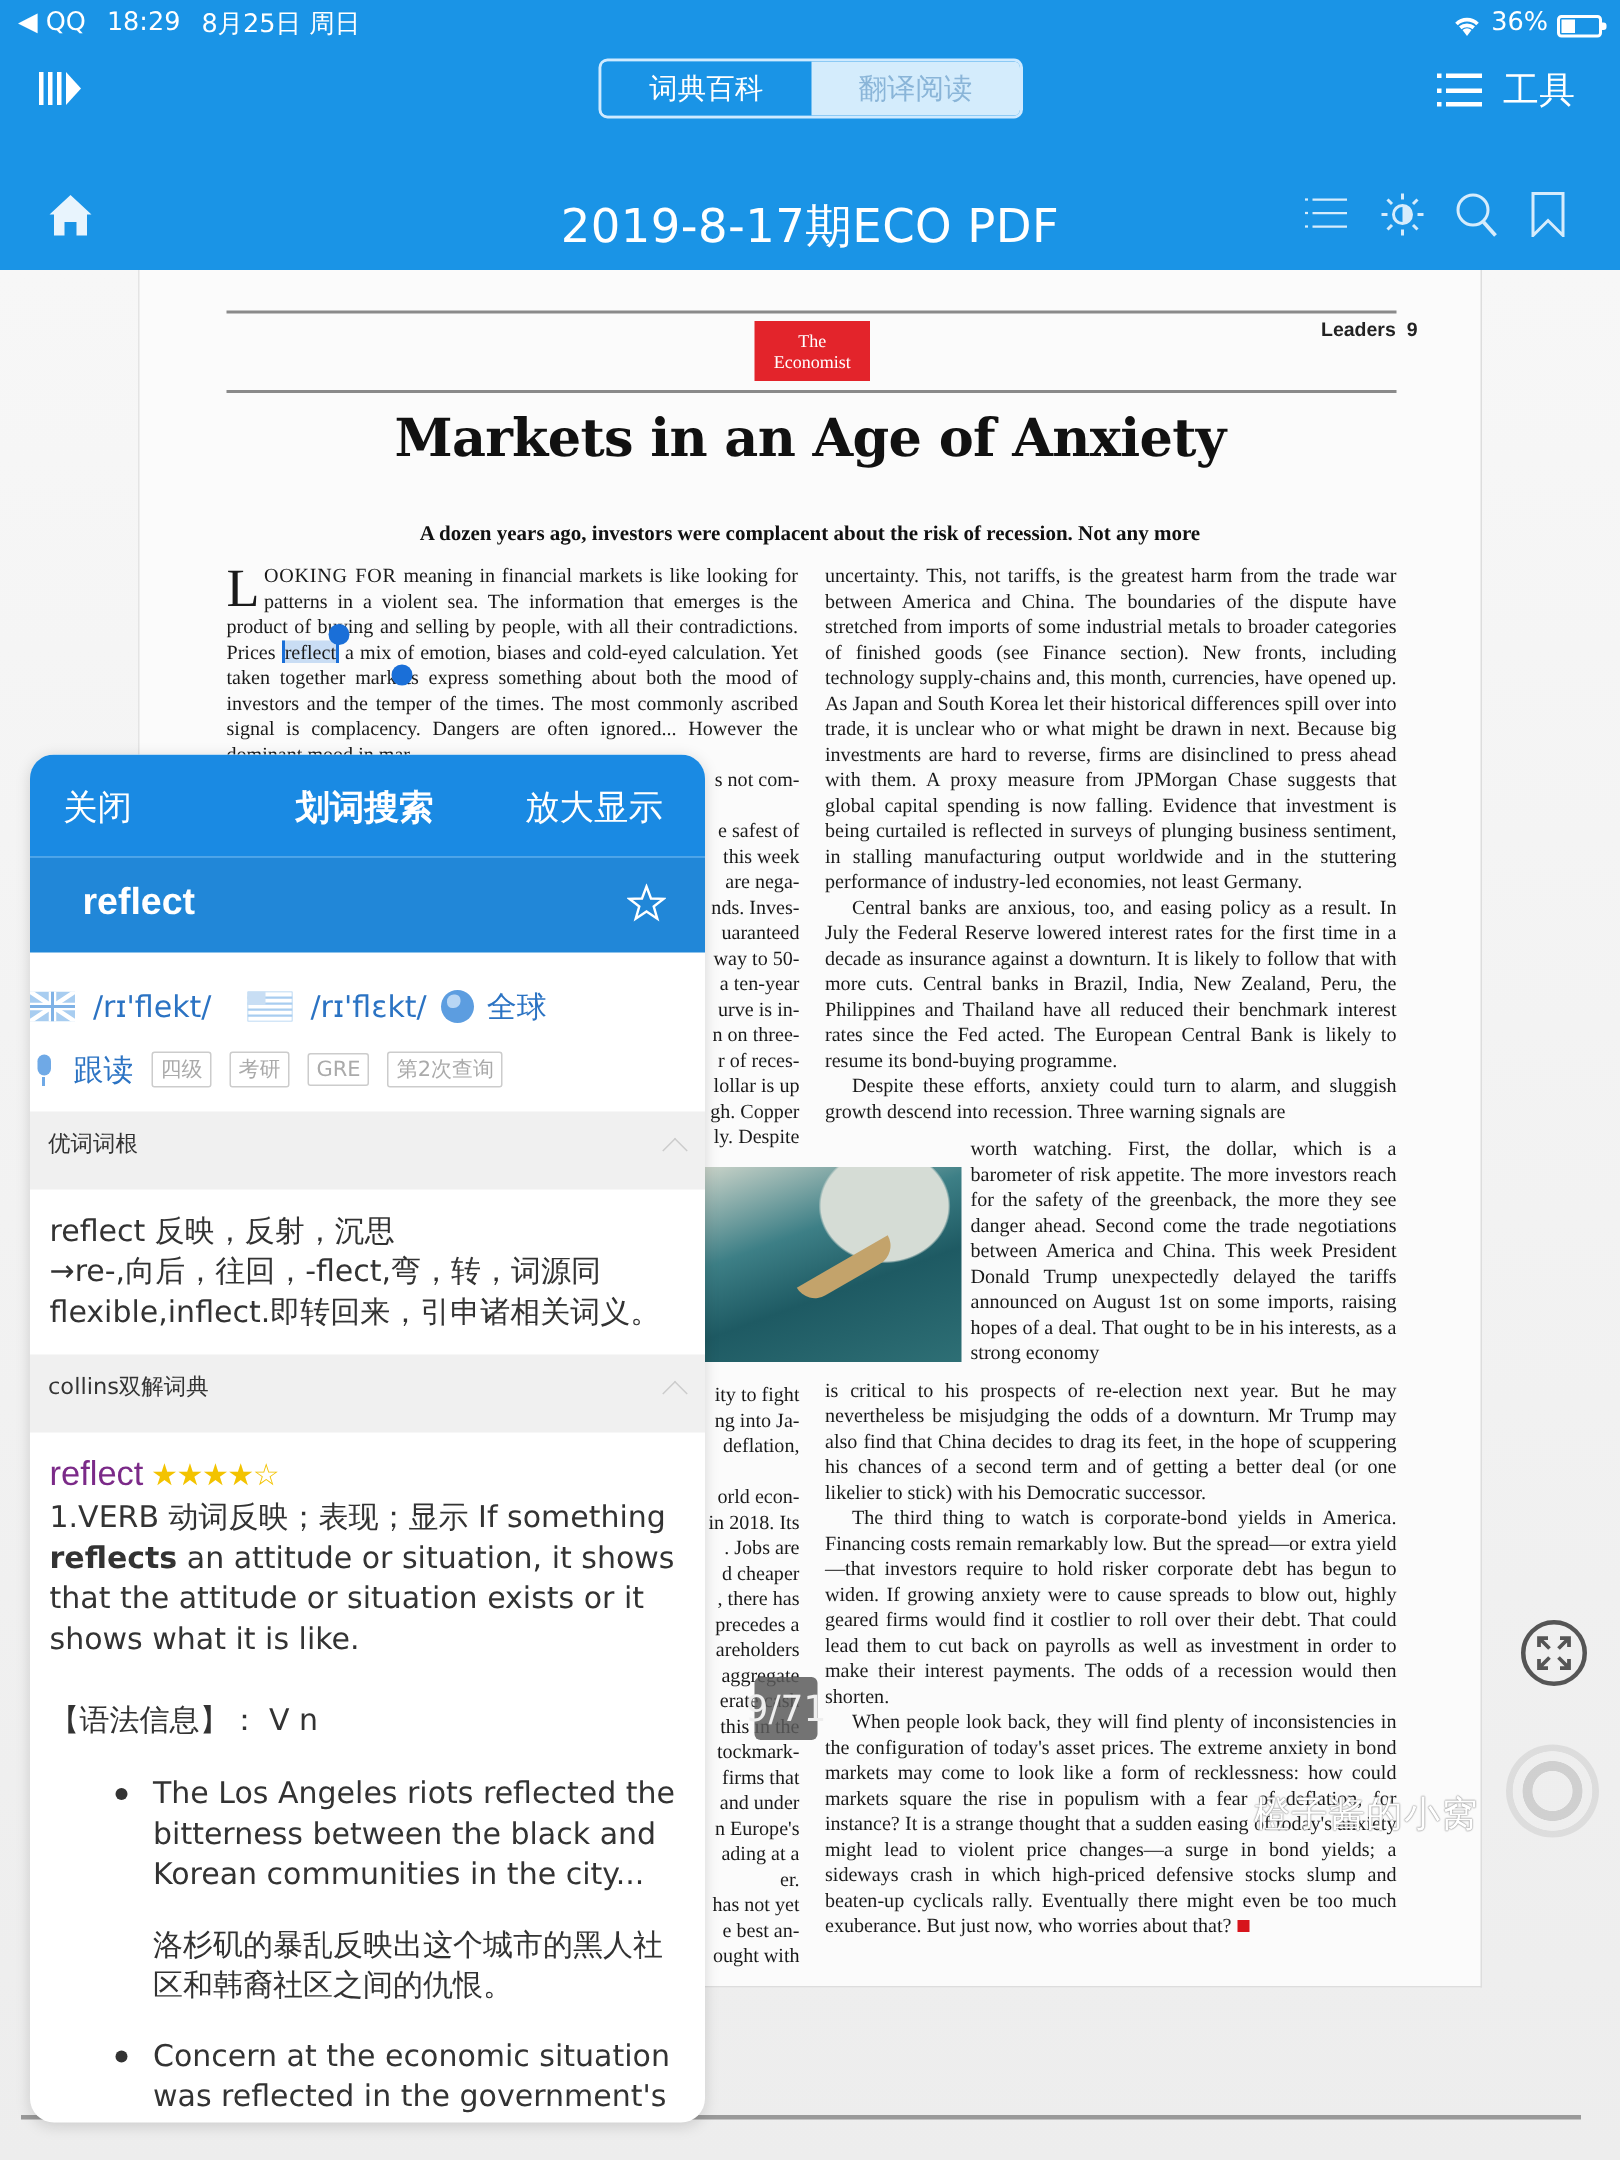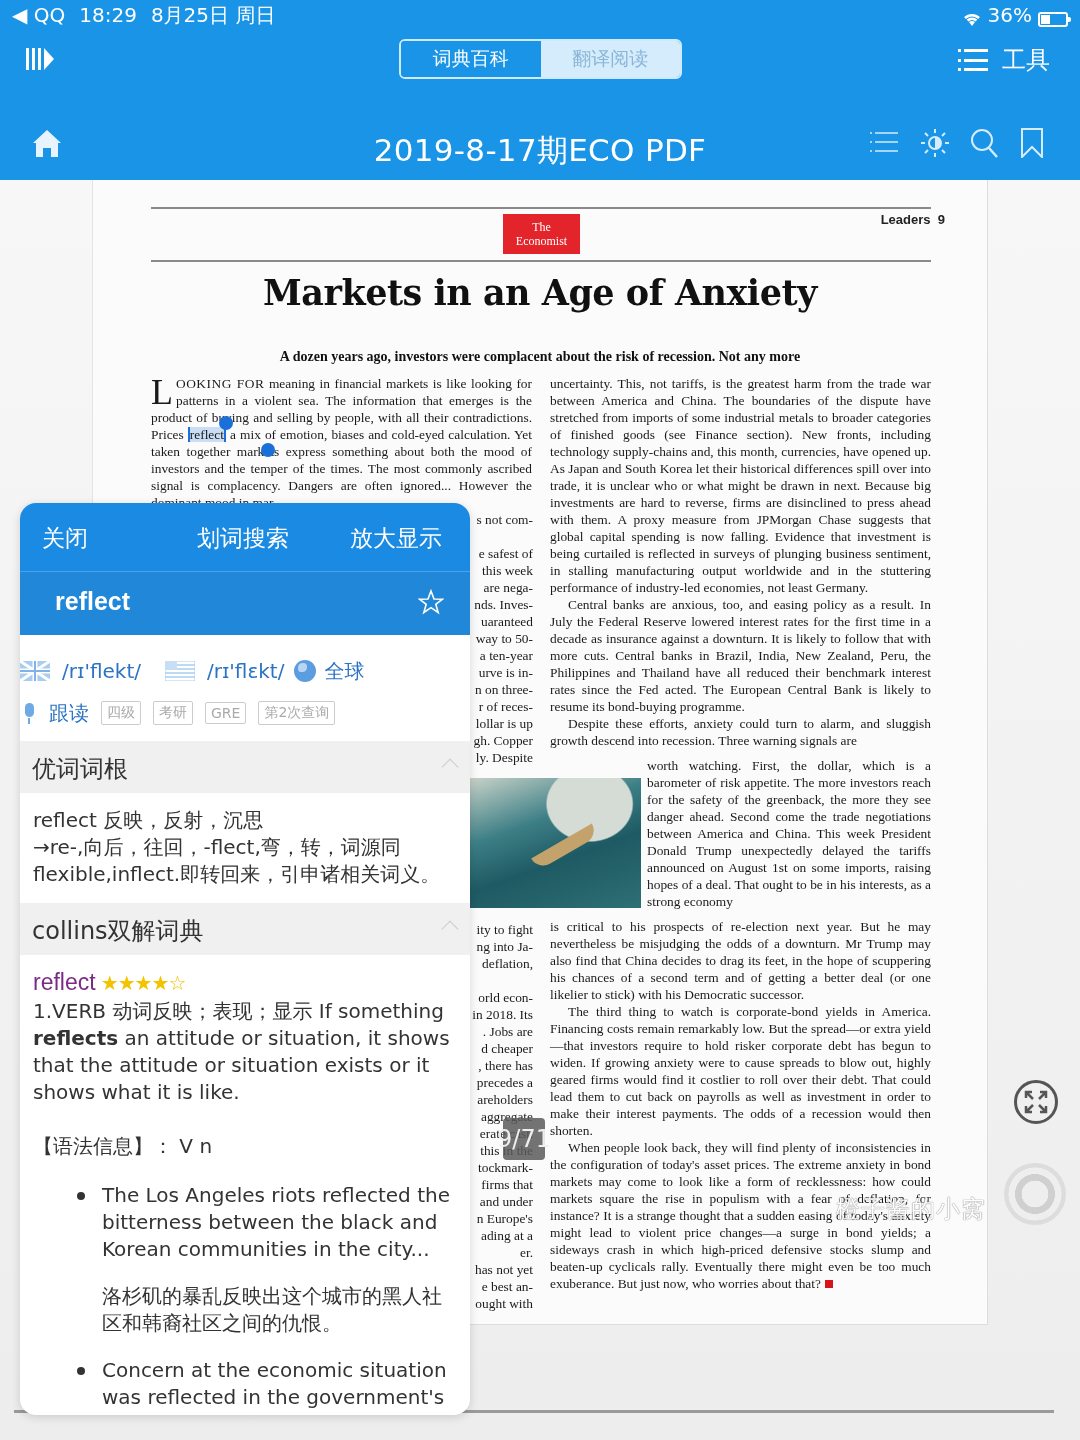--- a/index.html
+++ b/index.html
@@ -1,21 +1,21 @@
 <!DOCTYPE html>
 <html><head>
   <meta charset="utf-8">
   <style>
     * { box-sizing: border-box; margin: 0; padding: 0; }
     html, body { width: 1080px; height: 1440px; overflow: hidden; }
     body { position: relative; background: #f4f4f4; font-family: "DejaVu Sans", "Liberation Sans", sans-serif; }
 
     
     .topbar { position: absolute; left: 0; top: 0; width: 1080px; height: 180px; background: #1a94e6; color: #fff; }
-    .status { position: absolute; top: 0; left: 0; right: 0; height: 30px; font-size: 20px; display: flex; align-items: center; padding: 0 12px; }
+    .status { position: absolute; top: 0; left: 0; right: 0; height: 30px; font-size: 17px; display: flex; align-items: center; padding: 0 12px; }
     .status .left { display: flex; gap: 14px; align-items: center; }
     .status .right { margin-left: auto; display: flex; gap: 6px; align-items: flex-end; }
     .battery { width: 30px; height: 15px; border: 2px solid #fff; border-radius: 3px; position: relative; }
     .battery::before { content: ""; position: absolute; left: 1px; top: 1px; bottom: 1px; width: 9px; background: #fff; }
     .battery::after { content: ""; position: absolute; right: -5px; top: 3px; width: 3px; height: 5px; background: #fff; border-radius: 0 2px 2px 0; }
 
     .row1 { position: absolute; top: 30px; left: 0; right: 0; height: 60px; display: flex; align-items: center; }
     .sidebar-toggle { position: absolute; left: 26px; top: 14px; width: 32px; height: 30px; display: flex; gap: 3px; align-items: center; }
     .sidebar-toggle i { display: block; width: 3px; height: 22px; background: #fff; }
     .sidebar-toggle b { display: block; width: 0; height: 0; border-left: 10px solid #fff; border-top: 11px solid transparent; border-bottom: 11px solid transparent; }
@@ -64,37 +64,37 @@
     .page-indicator { position: absolute; left: 503px; top: 1118px; width: 42px; height: 42px; background: rgba(90,90,90,0.85); color: #eee; font-size: 24px; border-radius: 4px; display: flex; align-items: center; justify-content: center; }
     .fullscreen-btn { position: absolute; left: 1014px; top: 1080px; width: 44px; height: 44px; border: 3px solid #555; border-radius: 50%; }
     .fullscreen-btn svg { position: absolute; left: 7px; top: 7px; }
     .floating-ball { position: absolute; left: 1004px; top: 1163px; width: 62px; height: 62px; border-radius: 50%; background: radial-gradient(circle, #eee 0 30%, #c8c8c8 31% 45%, #eee 46% 60%, #d8d8d8 61%); opacity: 0.8; }
     .watermark { position: absolute; left: 836px; top: 1193px; font-size: 24px; color: #fff; text-shadow: 0 0 1px #888, 0 0 1px #888; letter-spacing: 1px; }
 
     
     .popup { position: absolute; left: 20px; top: 503px; width: 450px; height: 912px; background: #fff; border-radius: 16px; overflow: hidden; box-shadow: 0 2px 10px rgba(0,0,0,0.15); }
     .popup-head { height: 68px; background: #1a8ae3; color: #fff; display: flex; align-items: center; font-size: 23px; position: relative; }
     .popup-head .close { position: absolute; left: 22px; top: 20px; }
-    .popup-head .title { position: absolute; left: 177px; top: 20px; font-weight: normal; }
+    .popup-head .title { position: absolute; left: 177px; top: 20px; font-weight: bold; }
     .popup-head .zoom { position: absolute; left: 330px; top: 20px; }
     .word-bar { height: 64px; background: #2187d8; color: #fff; position: relative; border-top: 1px solid #4aa3ea; }
     .word-bar .word { position: absolute; left: 35px; top: 15px; font-size: 25px; font-weight: bold; font-family: "Liberation Sans", sans-serif; }
     .word-bar .star { position: absolute; right: 26px; top: 17px; }
     .pron { padding: 20px 0 0 0; height: 106px; }
     .pron-row { display: flex; align-items: center; height: 32px; font-size: 20px; color: #2b73c3; }
     .pron-row + .pron-row { margin-top: 10px; }
     .flag { width: 30px; height: 20px; margin-right: 12px; }
     .ipa { font-family: "DejaVu Sans", sans-serif; margin-right: 20px; }
     .globe { width: 22px; height: 22px; border-radius: 50%; background: #5c9de0; margin-right: 8px; position: relative; }
     .globe::after { content: ""; position: absolute; left: 4px; top: 3px; width: 9px; height: 9px; background: #b8d6f4; border-radius: 50% 40% 50% 40%; }
     .mic { width: 12px; height: 20px; margin-left: 3px; margin-right: 14px; position: relative; }
     .mic::before { content: ""; position: absolute; left: 2px; top: 0; width: 9px; height: 14px; background: #6fa9e6; border-radius: 5px; }
     .mic::after { content: ""; position: absolute; left: 5px; top: 15px; width: 2px; height: 6px; background: #6fa9e6; }
     .tag { border: 1px solid #ccc; color: #aaa; font-size: 14px; padding: 2px 5px; margin-left: 12px; border-radius: 2px; }
-    .sec-head { height: 52px; background: #f0f0f0; color: #333; font-size: 24px; padding: 12px 0 0 12px; position: relative; }
+    .sec-head { height: 52px; background: #f0f0f0; color: #333; font-size: 15px; padding: 12px 0 0 12px; position: relative; }
     .sec-head .chev { position: absolute; right: 14px; top: 20px; width: 12px; height: 12px; border-left: 1px solid #ccc; border-top: 1px solid #ccc; transform: rotate(45deg); }
     .root-body { padding: 14px 13px 12px; font-size: 20px; line-height: 27px; color: #333; height: 110px; }
     .collins { padding: 14px 13px 0; color: #333; }
     .collins .hw { font-size: 23px; color: #7b2a88; font-family: "Liberation Sans", sans-serif; }
     .collins .stars { color: #f3c300; font-size: 20px; letter-spacing: -1px; }
     .collins .def { font-size: 20px; line-height: 27px; margin-top: 2px; }
     .collins .gram { font-size: 20px; margin-top: 27px; }
     .examples { list-style: none; margin-top: 22px; padding-left: 40px; }
     .examples li { position: relative; padding-left: 29px; font-size: 20px; line-height: 27px; color: #333; margin-bottom: 20px; }
     .examples li::before { content: ""; position: absolute; left: 4px; top: 10px; width: 8px; height: 8px; border-radius: 50%; background: #333; }

